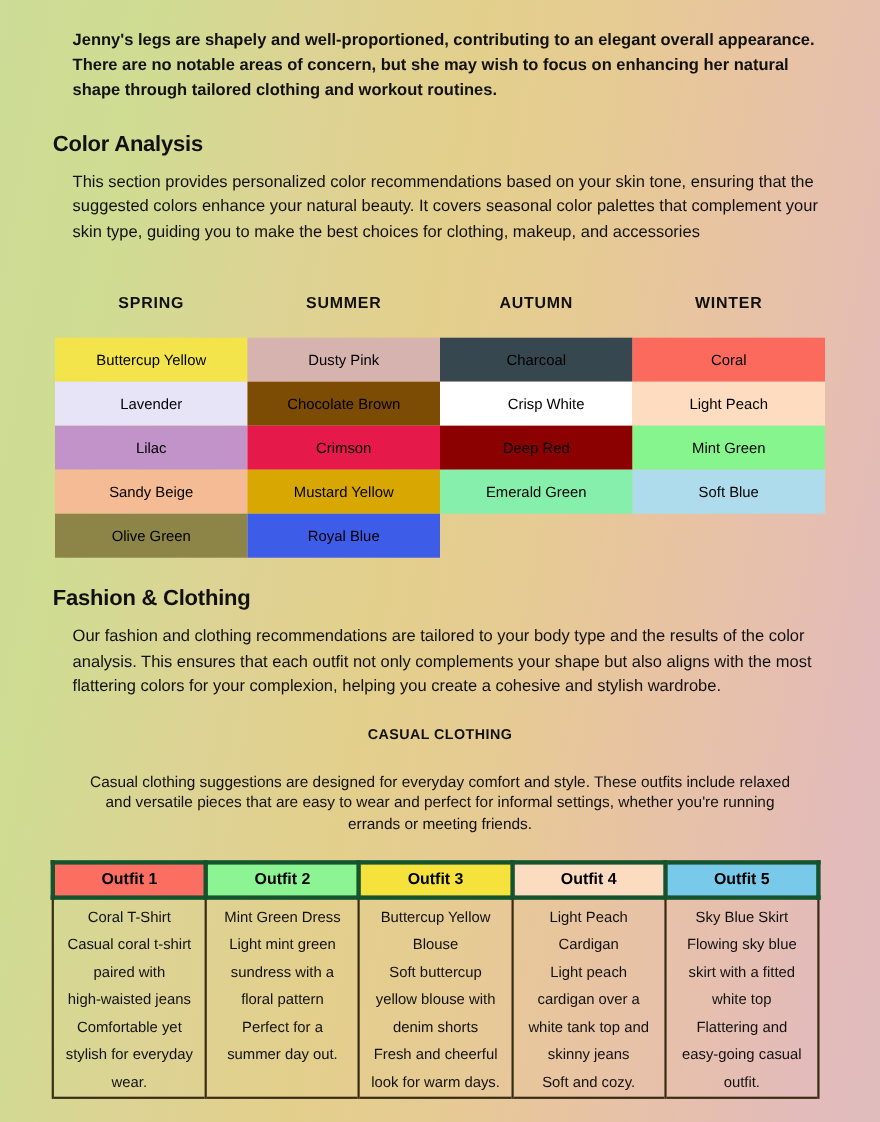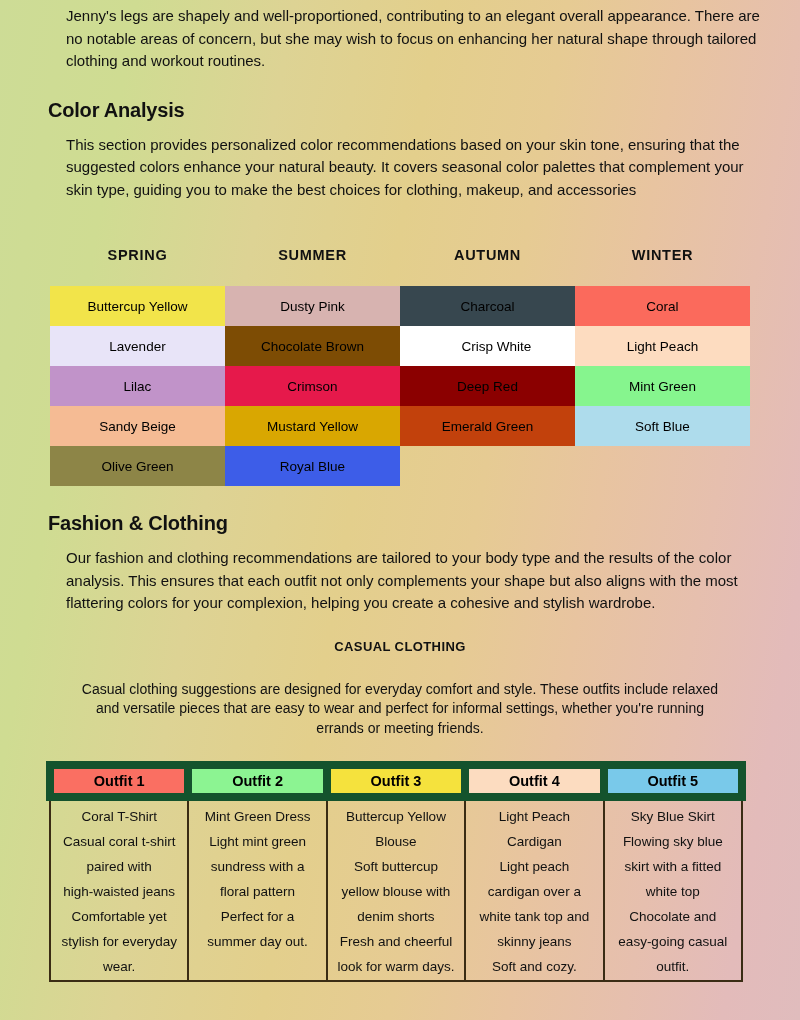--- a/index.html
+++ b/index.html
@@ -29,21 +29,22 @@
 
   
   .body-para {
     font-size: 15px;
     line-height: 1.5;
     margin: 0 0 8px 0;
     padding-left: 32px;
     padding-right: 4px;
   }
   .top-para {
-    padding-top: 5px;
+    padding-top: 26px;
+    font-weight: bold;
   }
   h2.section-title {
     font-size: 20px;
     font-weight: bold;
     margin: 26px 0 12px 14px;
     letter-spacing: -0.2px;
   }
 
   
   .season-wrap { margin-top: 46px; }
@@ -95,21 +96,21 @@
 
   
   .outfit-table {
     width: 700px;
     margin: 22px 0 0 12px;
     border-collapse: collapse;
     table-layout: fixed;
     border: 2px solid #3a2c14;
   }
   .outfit-table th {
-    border: 8px solid #14532d;
+    border: 4px solid #14532d;
     height: 32px;
     font-size: 14.5px;
     font-weight: bold;
     color: #000;
     text-align: center;
   }
   .outfit-table td {
     border-left: 2px solid #3a2c14;
     border-right: 2px solid #3a2c14;
     text-align: center;
@@ -149,21 +150,21 @@
         <div class="swatch" style="background: rgb(232, 228, 248);">Lavender</div>
         <div class="swatch" style="background: rgb(125, 76, 4);">Chocolate Brown</div>
         <div class="swatch" style="background: rgb(255, 255, 255); padding-left: 18px;">Crisp White</div>
         <div class="swatch" style="background: rgb(253, 220, 192);">Light Peach</div>
         <div class="swatch" style="background: rgb(193, 147, 201);">Lilac</div>
         <div class="swatch" style="background: rgb(230, 25, 75);">Crimson</div>
         <div class="swatch" style="background: rgb(139, 0, 0);">Deep Red</div>
         <div class="swatch" style="background: rgb(134, 245, 142);">Mint Green</div>
         <div class="swatch" style="background: rgb(245, 187, 148);">Sandy Beige</div>
         <div class="swatch" style="background: rgb(217, 167, 1);">Mustard Yellow</div>
-        <div class="swatch" style="background: #c2410c;">Emerald Green</div>
+        <div class="swatch" style="background: #86efac;">Emerald Green</div>
         <div class="swatch" style="background: rgb(174, 220, 236);">Soft Blue</div>
         <div class="swatch" style="background: rgb(141, 133, 71);">Olive Green</div>
         <div class="swatch" style="background: rgb(61, 93, 232);">Royal Blue</div>
       </div>
   </div>
 
   <h2 class="section-title">Fashion &amp; Clothing</h2>
 
   <p class="body-para">Our fashion and clothing recommendations are tailored to your body type and the results of the color analysis. This ensures that each outfit not only complements your shape but also aligns with the most flattering colors for your complexion, helping you create a cohesive and stylish wardrobe.</p>
 
@@ -217,21 +218,21 @@
             <span class="cell-line">cardigan over a</span>
             <span class="cell-line">white tank top and</span>
             <span class="cell-line">skinny jeans</span>
             <span class="cell-line">Soft and cozy.</span>
           </td>
           <td>
             <span class="cell-line">Sky Blue Skirt</span>
             <span class="cell-line">Flowing sky blue</span>
             <span class="cell-line">skirt with a fitted</span>
             <span class="cell-line">white top</span>
-            <span class="cell-line">Chocolate and</span>
+            <span class="cell-line">Flattering and</span>
             <span class="cell-line">easy-going casual</span>
             <span class="cell-line">outfit.</span>
           </td>
         </tr>
     </tbody>
   </table>
 
 </div>
 
 </body></html>

